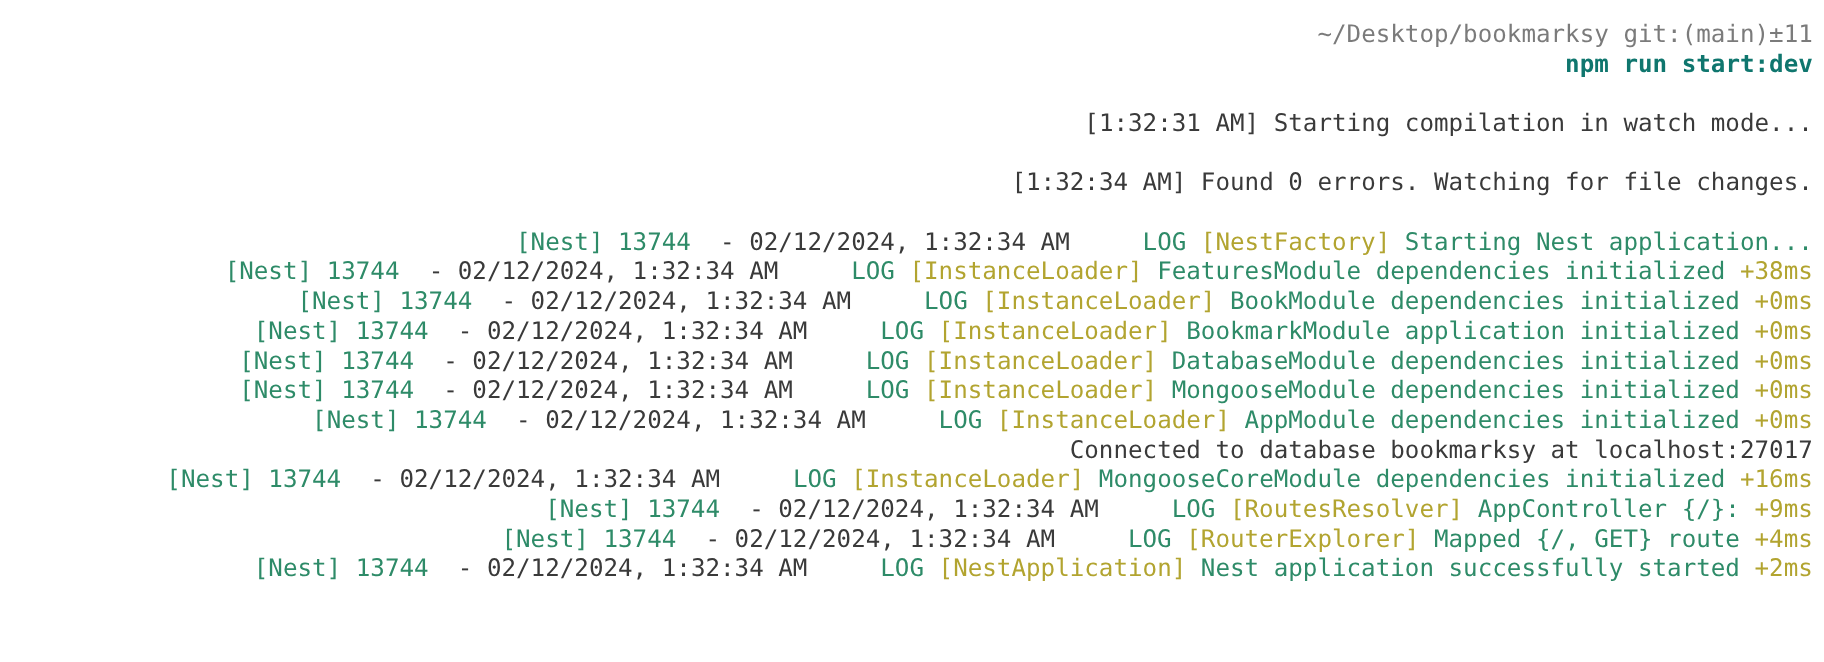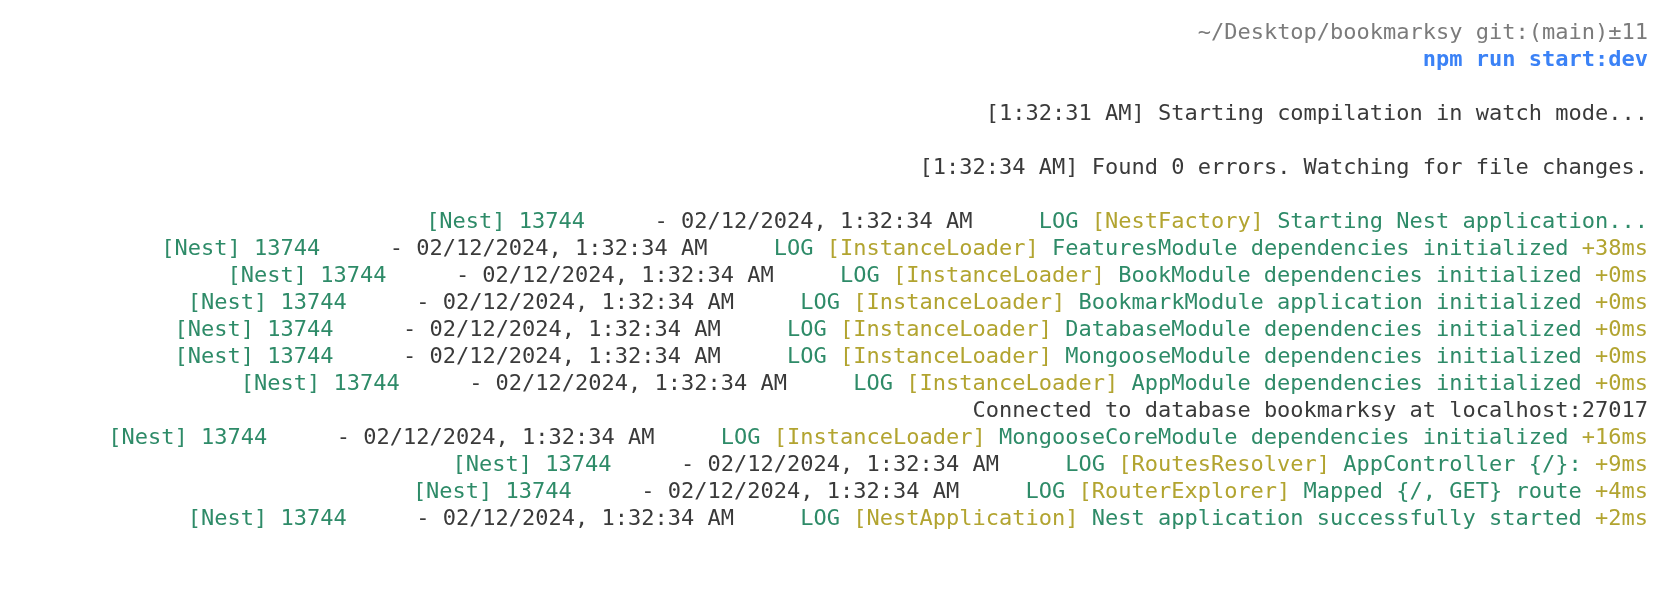--- a/index.html
+++ b/index.html
@@ -17,22 +17,22 @@
     font-size: 22px;
     overflow: hidden;
   }
   .line {
     white-space: pre;
     min-height: 27px;
     line-height: 27px;
     text-align: right;
   }
   .c-muted  { color: #7b7b7b; }
-  .c-cmd    { color: #3b82f6; font-weight: bold; }
-  .c-fg     { color: #3a3a3a; margin-left: 43px; }
+  .c-cmd    { color: #0f766e; font-weight: bold; }
+  .c-fg     { color: #3a3a3a; }
   .c-green  { color: #2e8b68; }
   .c-yellow { color: #b2a430; }
 </style>
 </head>
 <body>
 
 <div class="terminal">
   <div class="line c-muted">~/Desktop/bookmarksy git:(main)±11</div>
   <div class="line c-cmd">npm run start:dev</div>
   <div class="line"></div>

